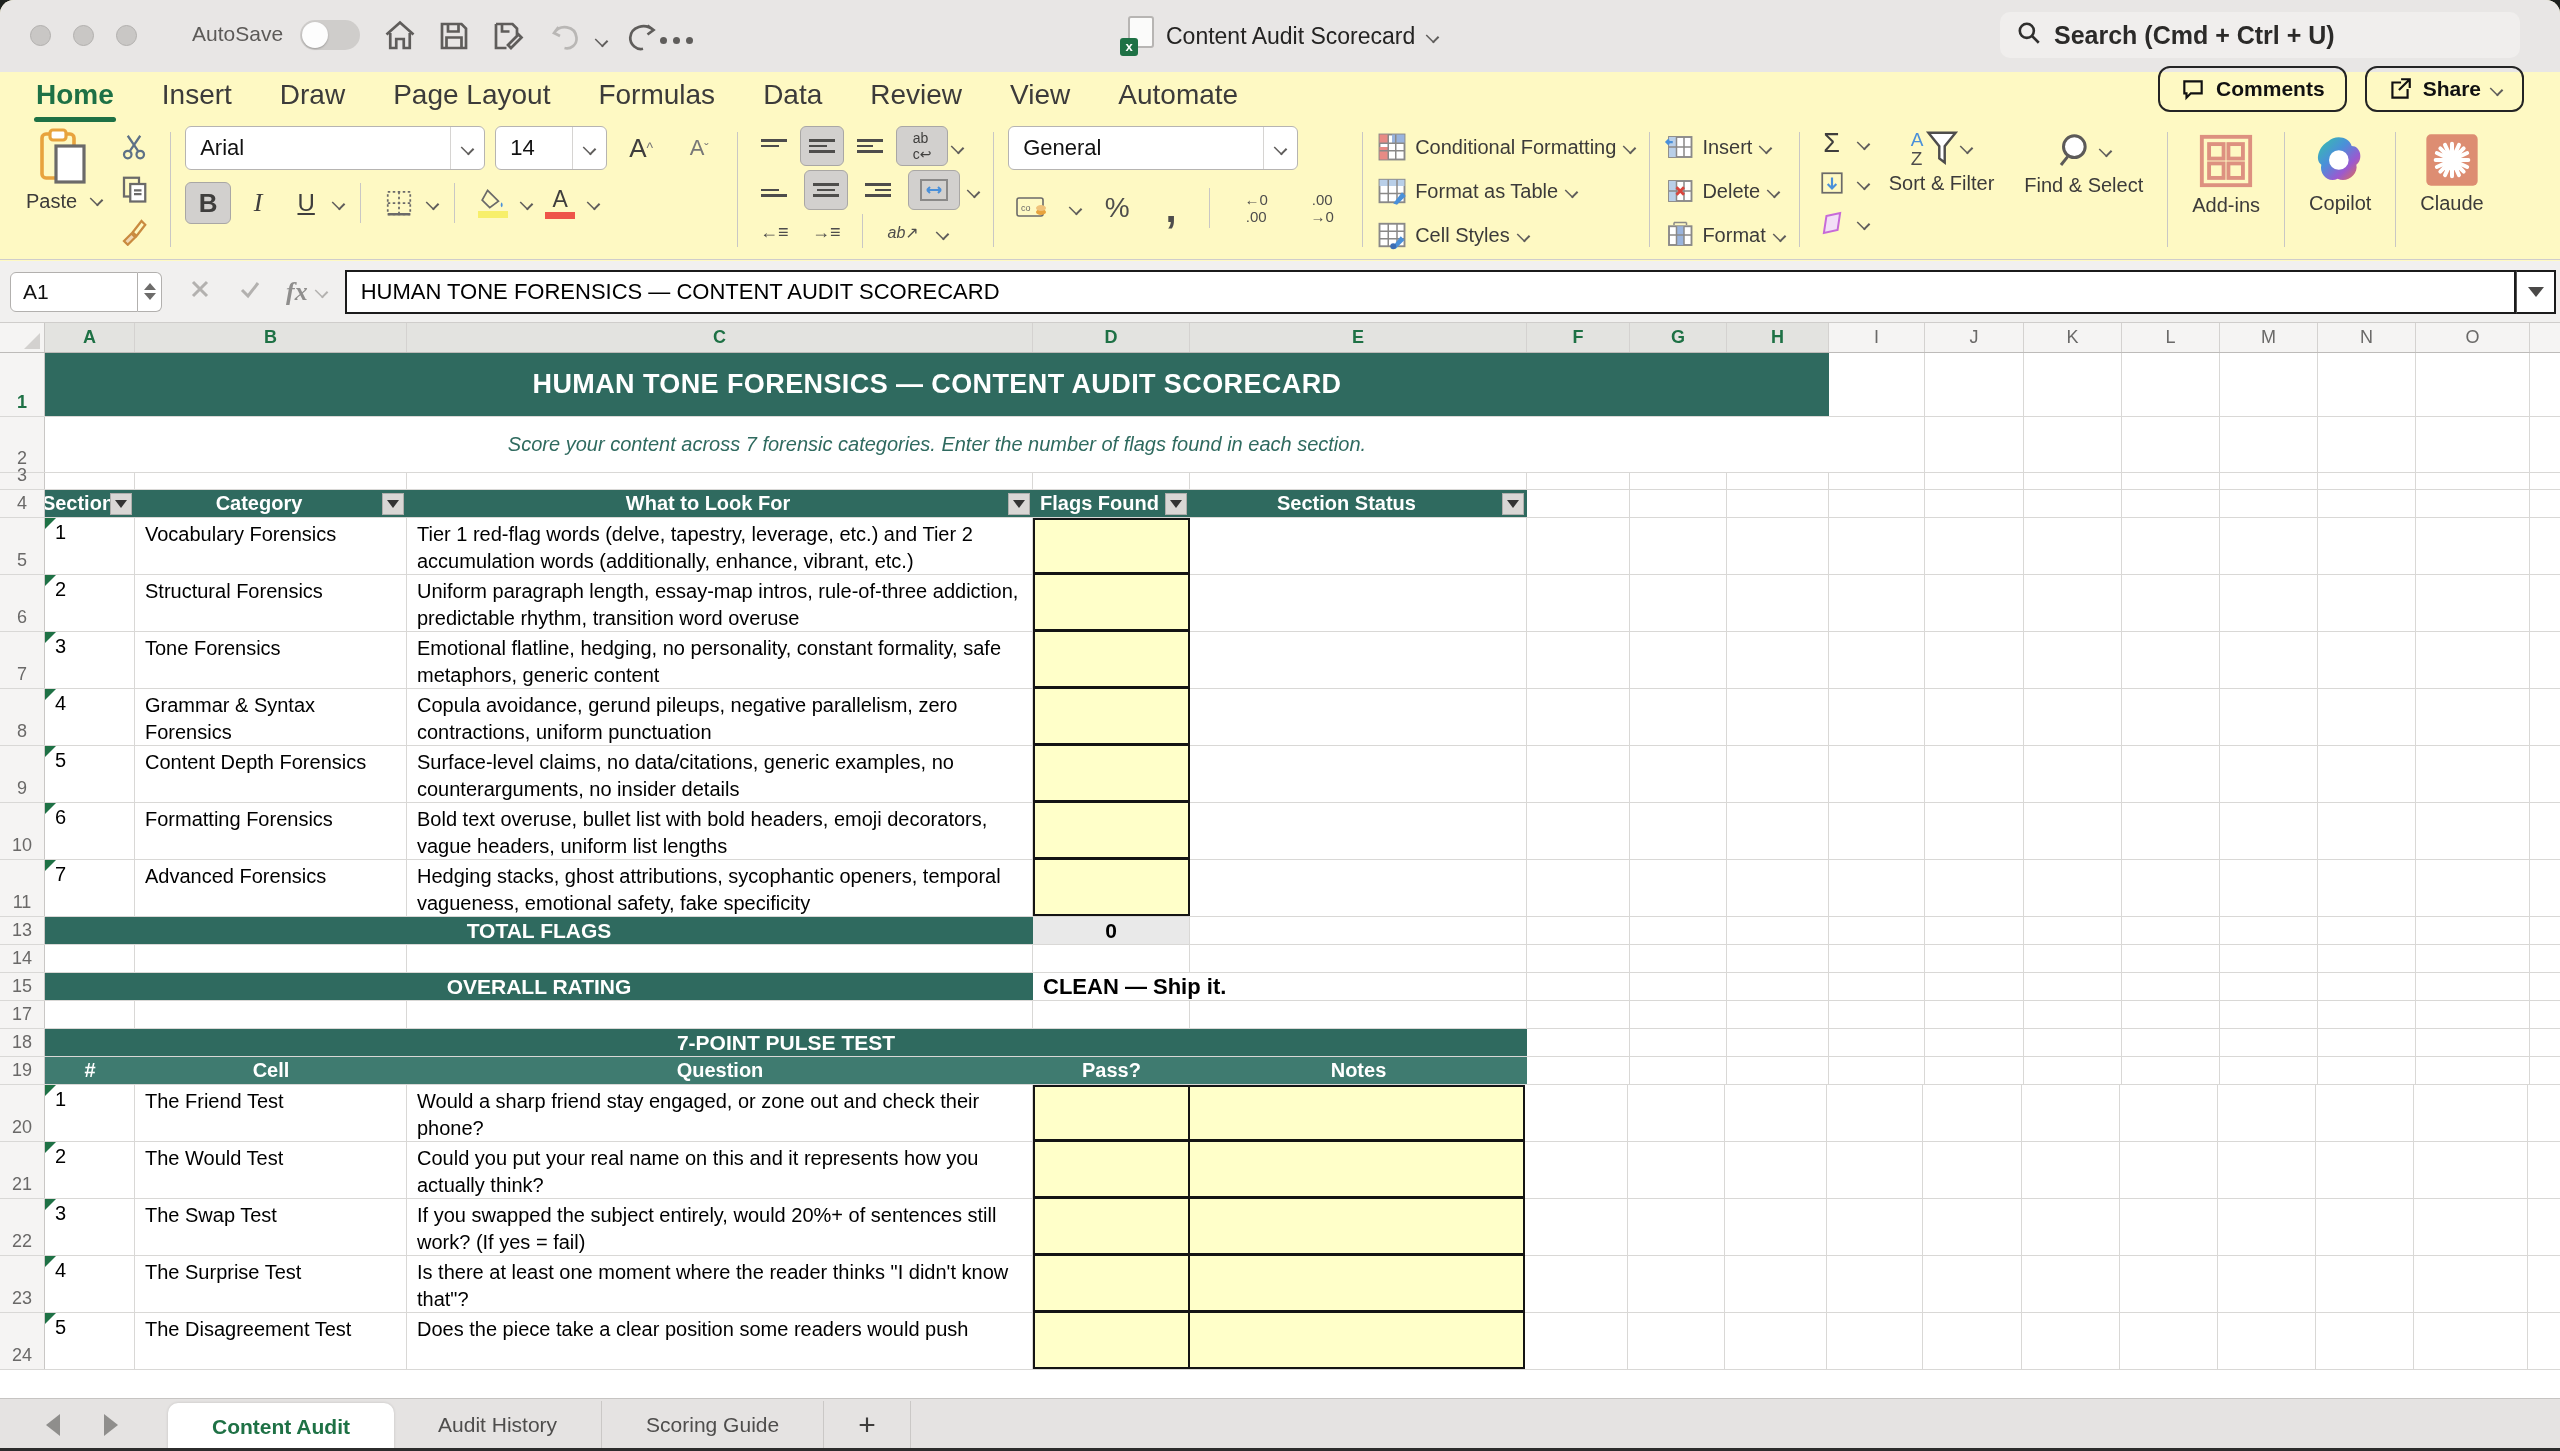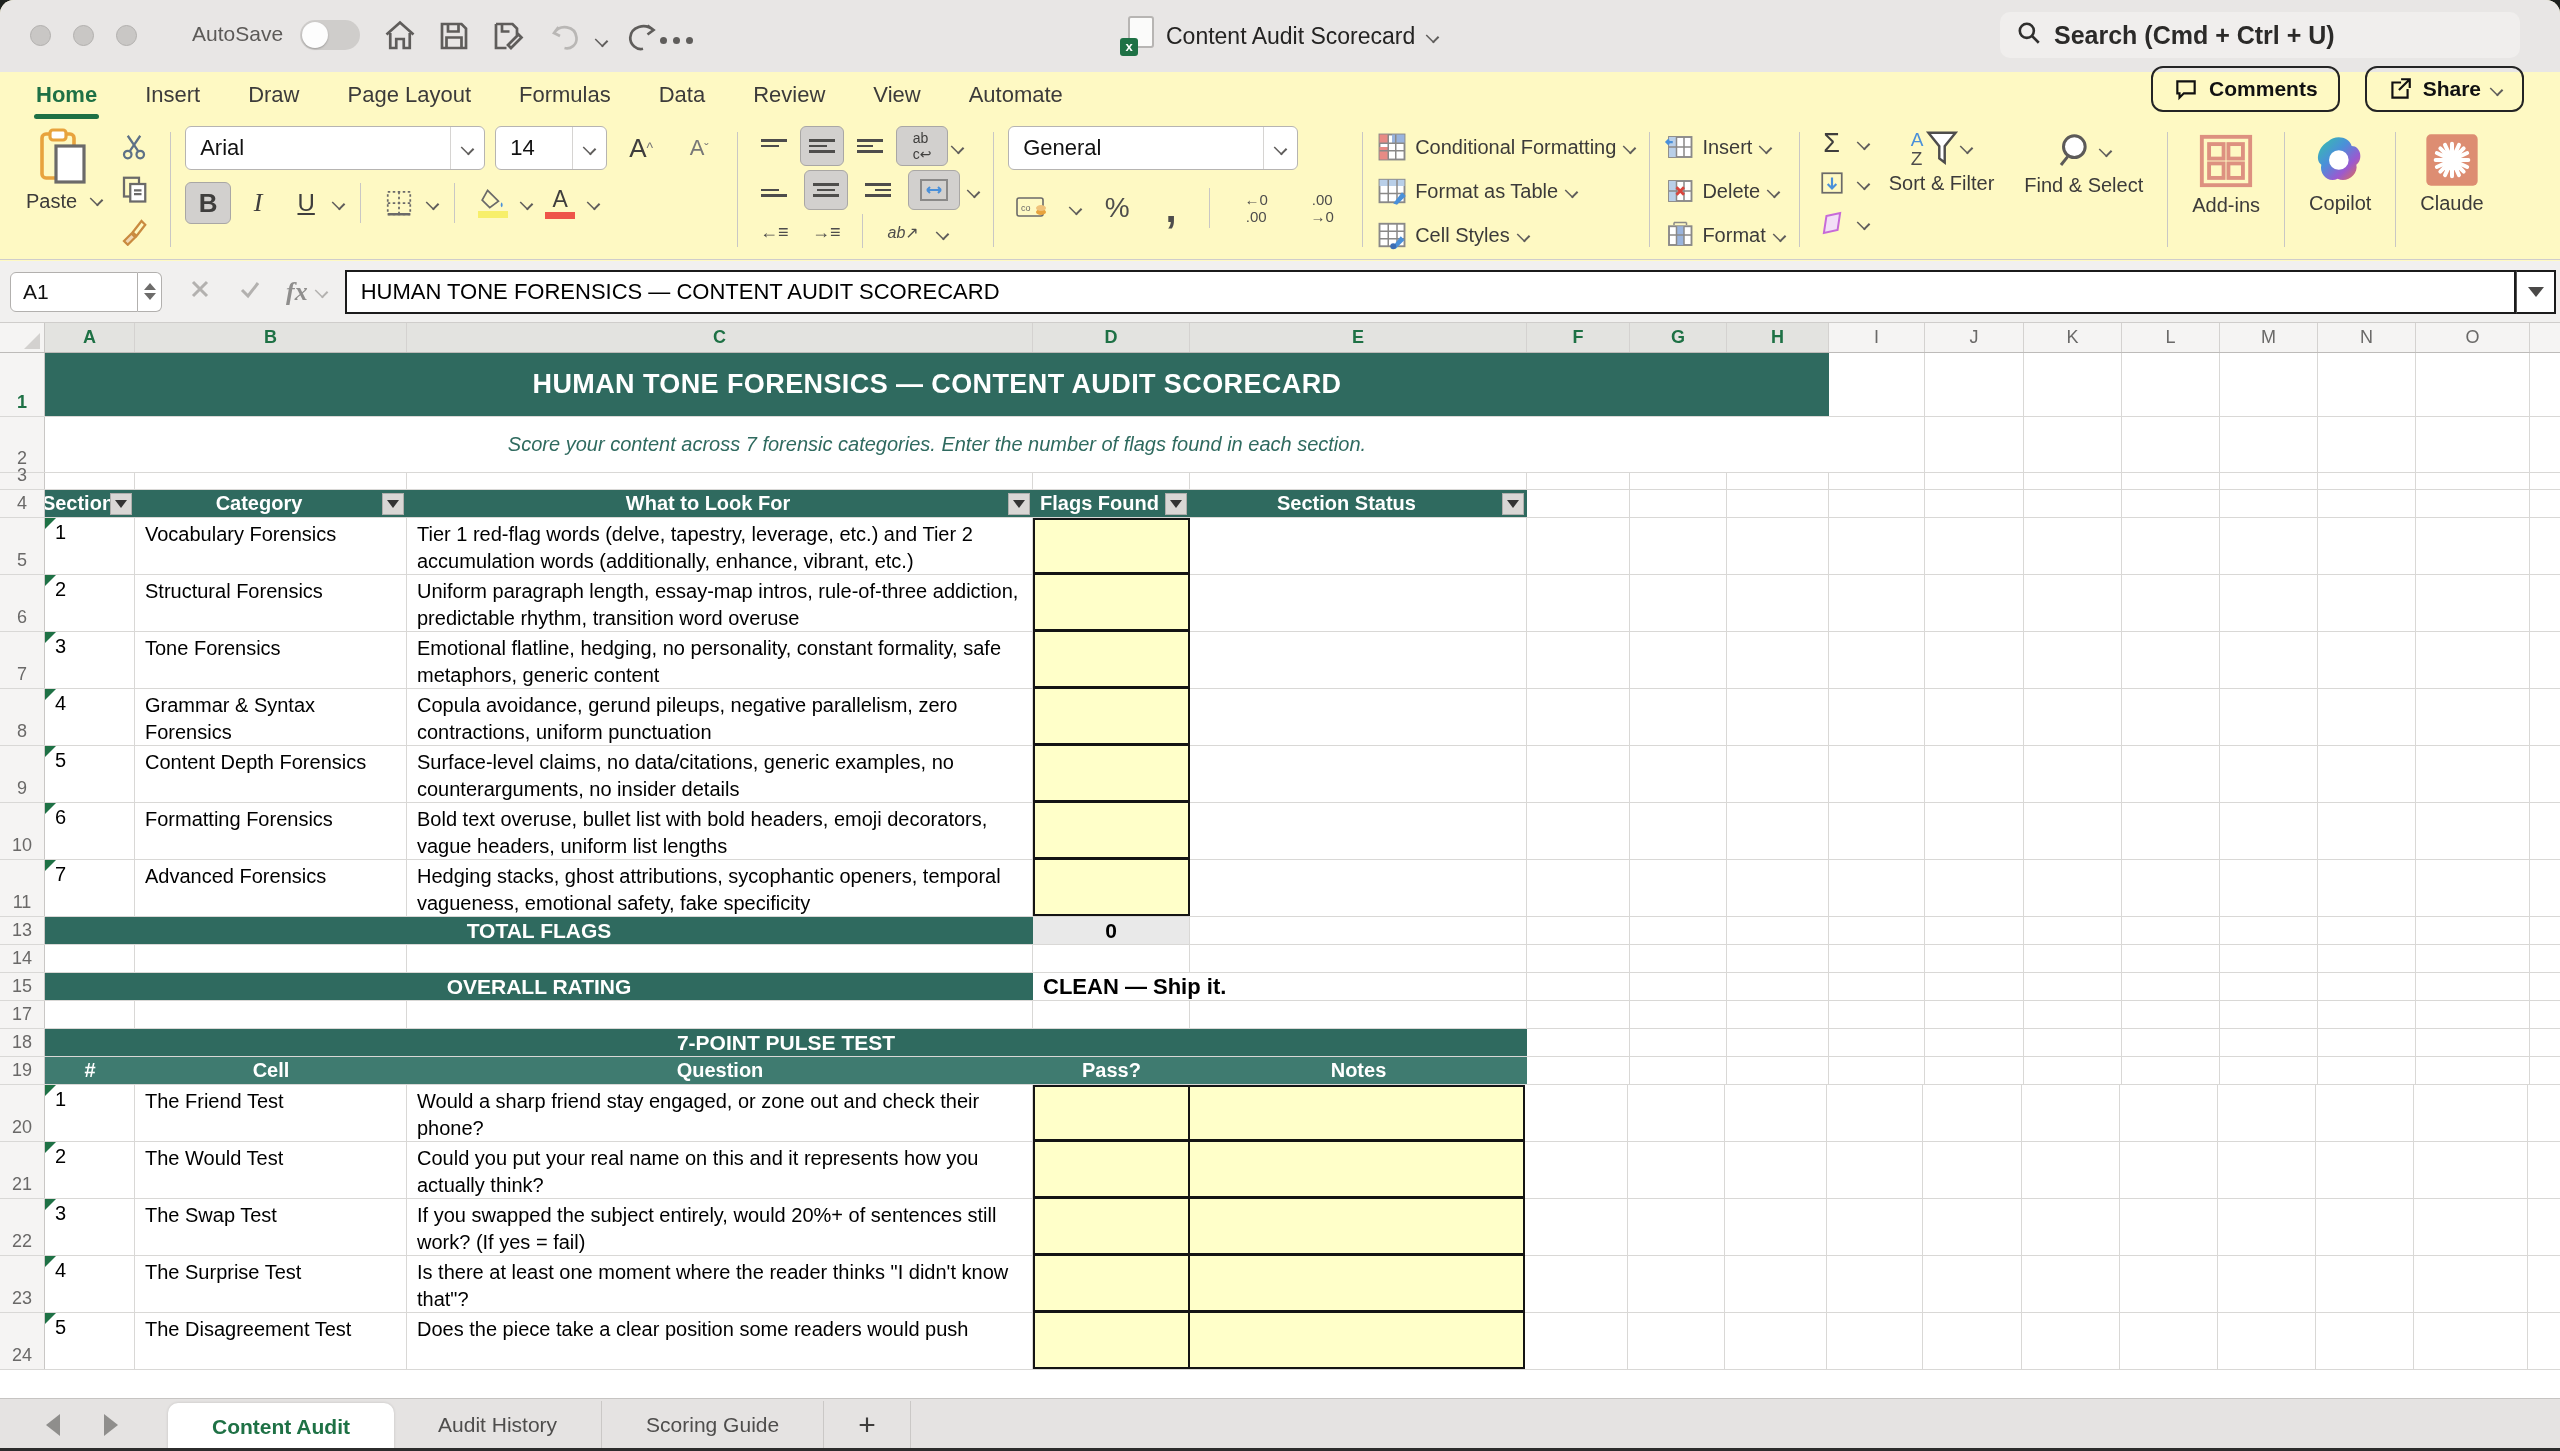--- a/index.html
+++ b/index.html
@@ -24,24 +24,24 @@
   .doc-icon .page { position:absolute; right:0; top:0; width:26px; height:32px; background:#fbfbfa; border:2px solid #b7b5b3; border-radius:3px; }
   .doc-icon .badge { position:absolute; left:0; bottom:0; width:18px; height:18px; background:#1e7145; border-radius:3px; color:#fff; font-size:13px; font-weight:bold; text-align:center; line-height:18px; }
   #doc-title { font-size:23px; color:#242322; }
   #search-box { position:absolute; right:40px; top:12px; width:520px; height:46px; background:#f0eeed; border-radius:10px; display:flex; align-items:center; padding-left:16px; gap:12px; }
   #search-box .mag svg { width:26px; height:26px; stroke:#2f2e2d; fill:none; stroke-width:2.4; }
   #search-box .ph { font-size:25px; font-weight:600; color:#2b2a29; }
 
   
   #tabsrow { position:absolute; top:72px; left:0; width:2560px; height:46px; }
   .rtabs { position:absolute; left:34px; top:0; display:flex; gap:44px; height:46px; align-items:center; }
-  .rtab { font-size:22px; color:#3c3b3a; position:relative; padding:4px 2px; cursor:default;text-align:center; }
+  .rtab { font-size:28px; color:#3c3b3a; position:relative; padding:4px 2px; cursor:default;text-align:center; }
   .rtab.active { color:#1e7145; font-weight:bold; }
   .rtab.active::after { content:""; position:absolute; left:0; right:0; bottom:-7px; height:5px; border-radius:3px; background:#1e7145; }
-  .topbtns { position:absolute; right:36px; top:-6px; display:flex; gap:25px; }
+  .topbtns { position:absolute; right:36px; top:-6px; display:flex; gap:18px; }
   .topbtn { height:46px; border:2px solid #242424; border-radius:12px; display:flex; align-items:center; gap:10px; padding:0 20px; font-size:21px; font-weight:600; color:#111; background:transparent; }
   .topbtn svg { width:26px; height:26px; stroke:#111; fill:none; stroke-width:2; }
 
   
   #ribbon { position:absolute; top:118px; left:0; width:2560px; height:142px; border-bottom:1px solid #cfcdcb; display:flex; align-items:stretch; padding:8px 0 6px 16px; }
   .rdiv { width:1px; background:#c9c7c5; margin:6px 14px; }
   .rgroup { display:flex; align-items:flex-start; }
   .icbtn { display:flex; align-items:center; justify-content:center; border-radius:6px; color:#3f3e3d; }
   .icbtn.pressed { background:#d2d0ce; }
   .glyph-b { font-weight:bold; font-size:26px; }

